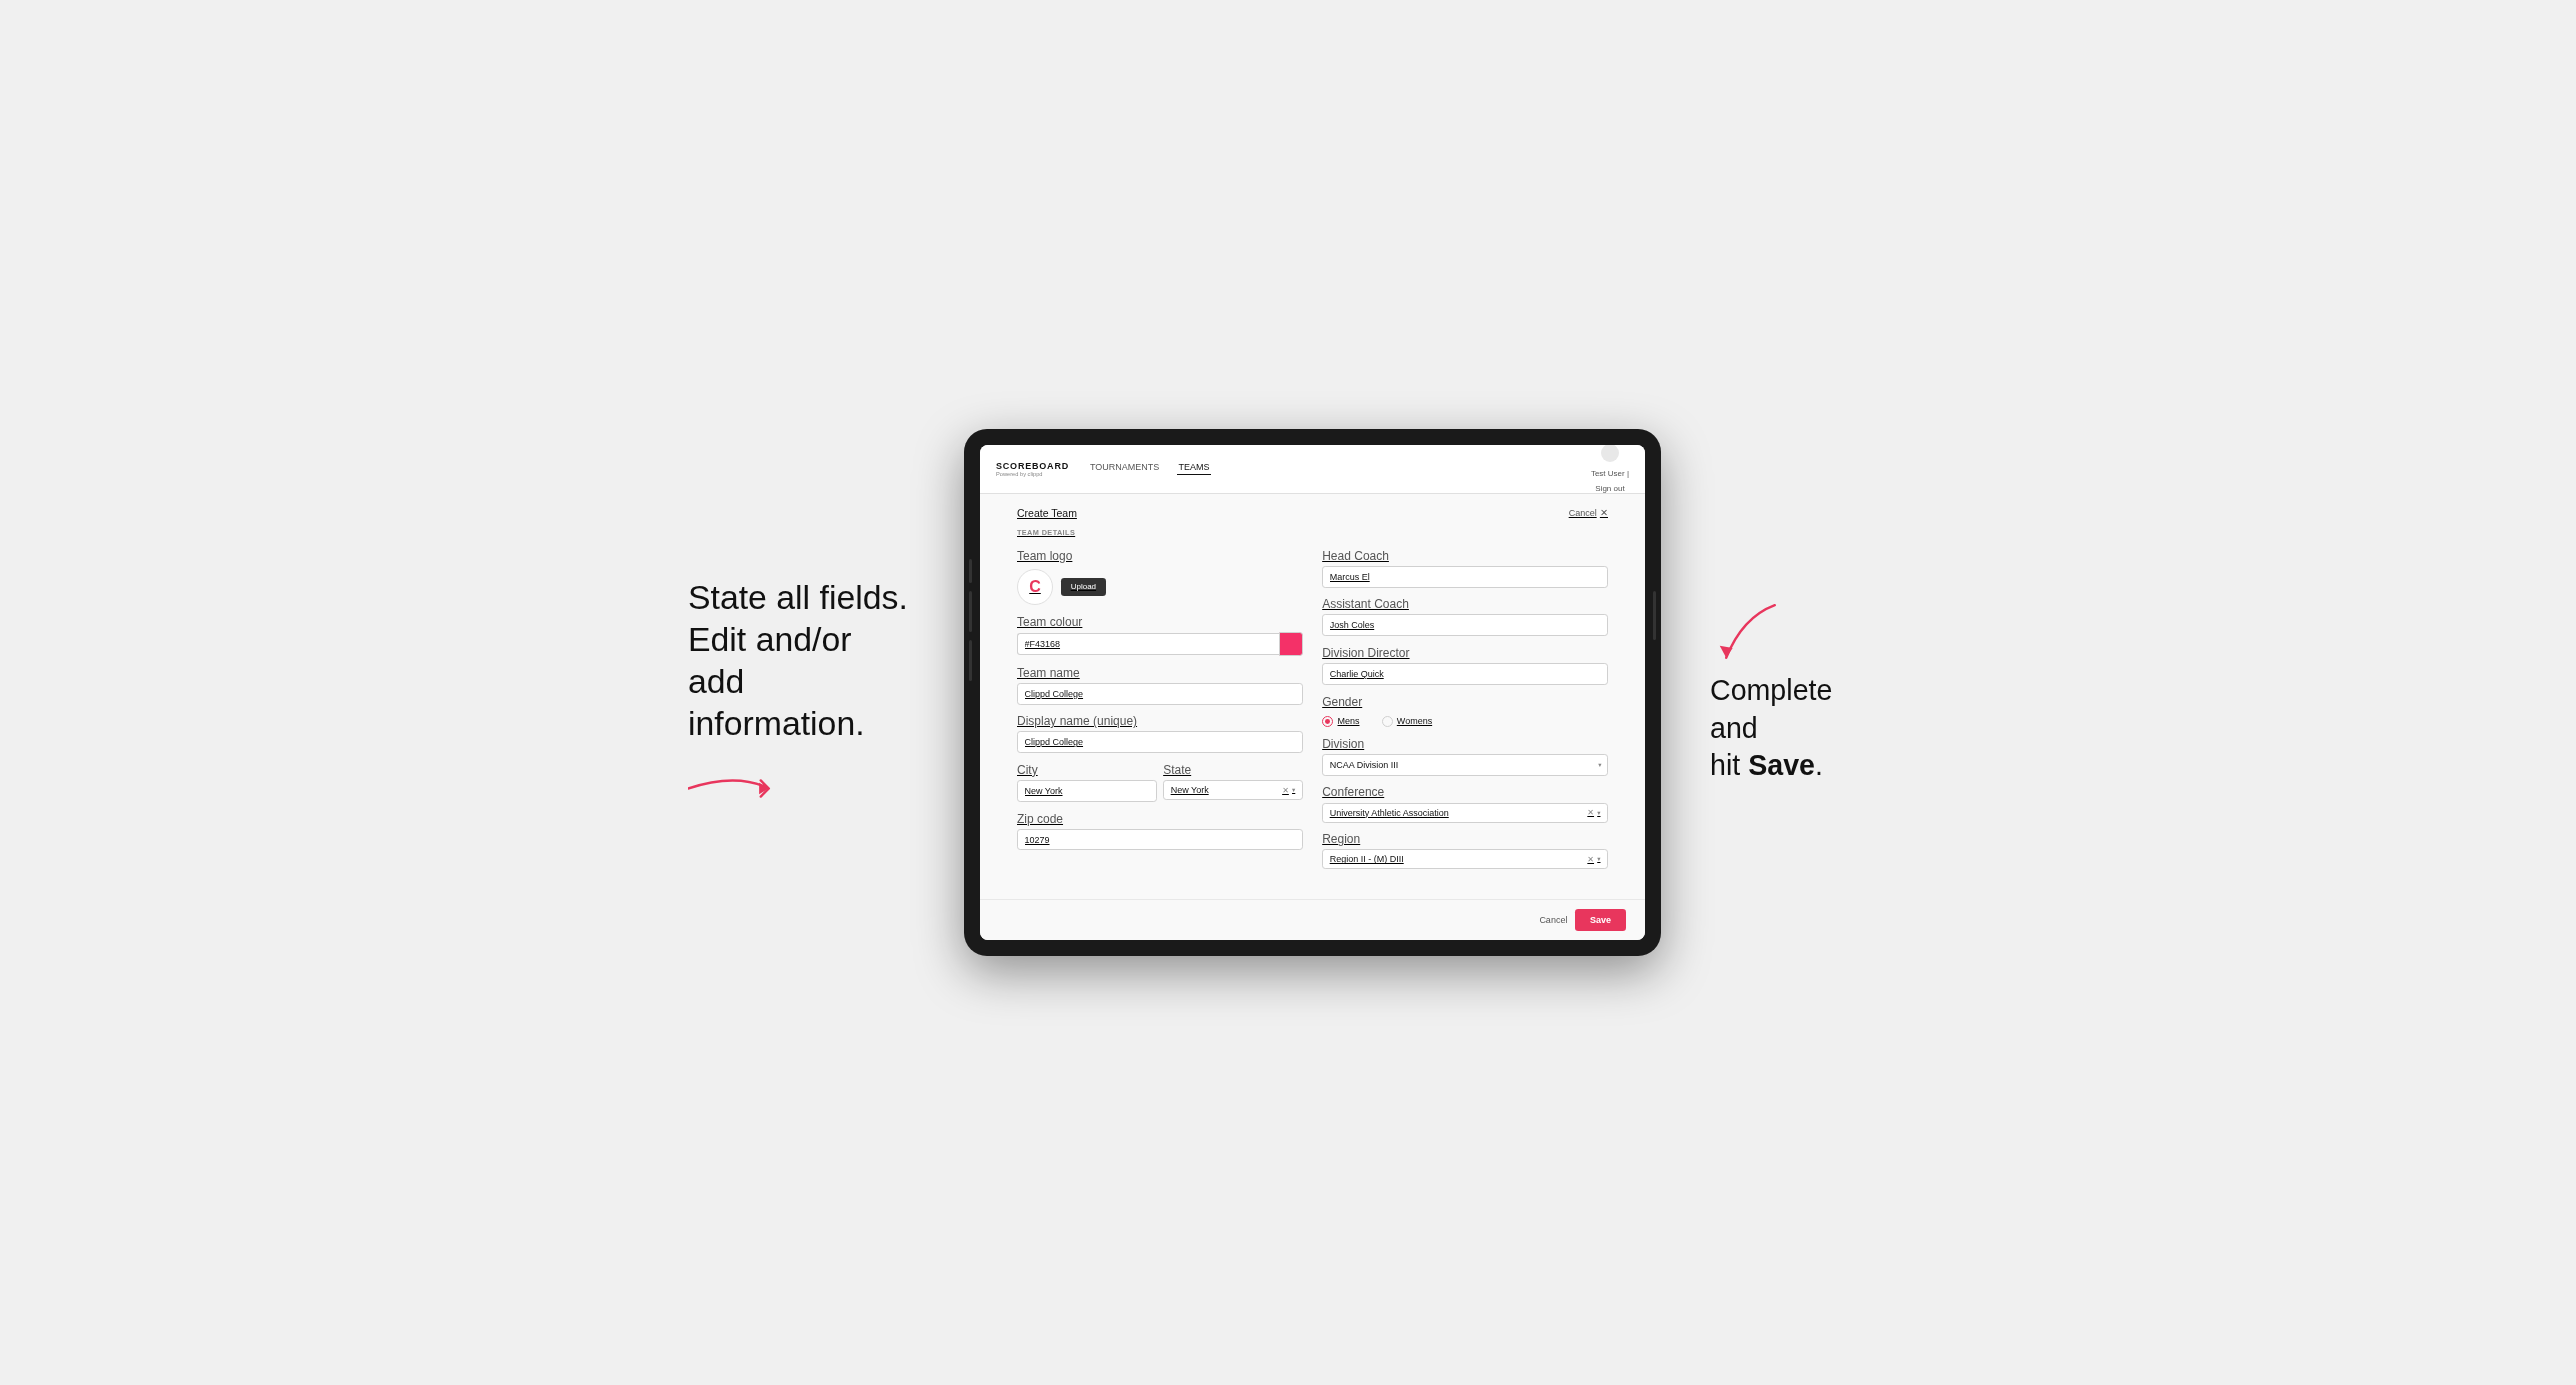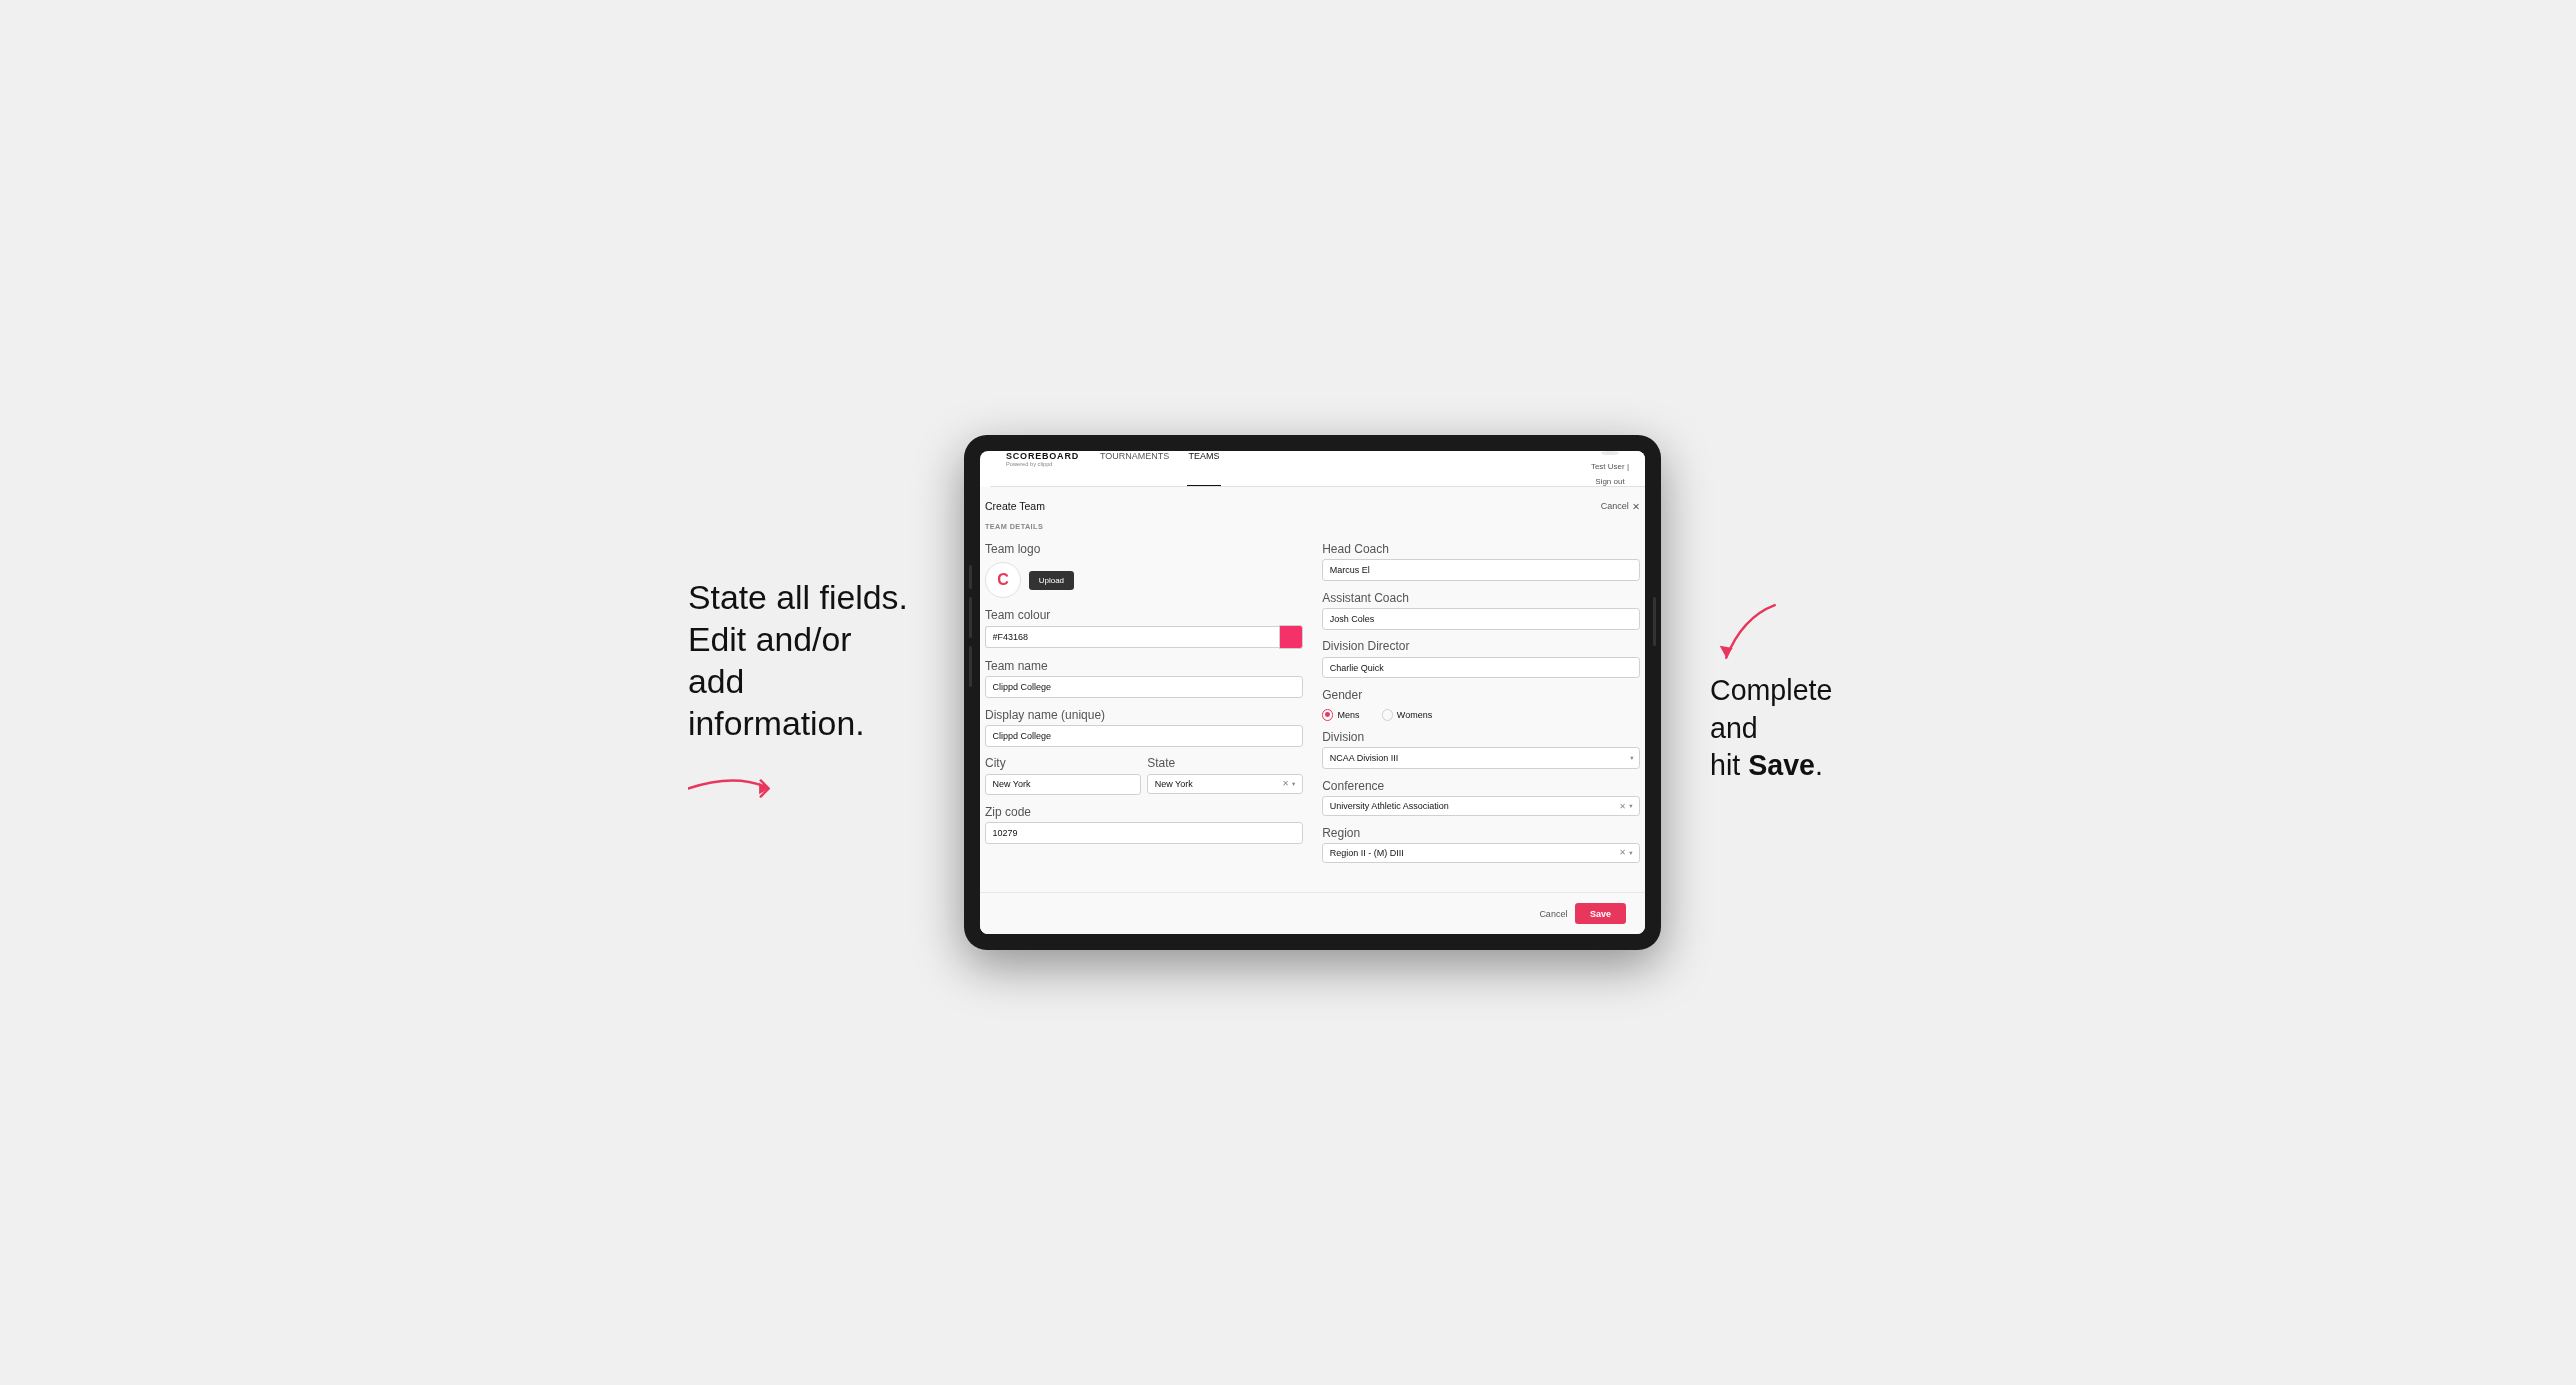--- a/index.html
+++ b/index.html
@@ -36,22 +36,22 @@
       border-radius: 8px;
       overflow: hidden;
     }
 
     
     .navbar {
       background: #fff;
       border-bottom: 0.8px solid #e0e0e0;
       padding: 0 16px;
       display: flex;
-      height: 36px;
-      margin-left: 10px;
+      align-items: center;
+      height: 49px;
     }
 
     .navbar-brand {
       display: flex;
       flex-direction: column;
       margin-right: 19.4px;
     }
 
     .brand-title {
       font-size: 9px;
@@ -105,23 +105,24 @@
     }
 
     .signout-link {
       font-size: 8px;
       color: #555;
       cursor: pointer;
     }
 
     
     .content-area {
-      padding: 13px 5px;
+      padding: 13px 37px;
       background: #f9f9f9;
       min-height: 405px;
+      text-decoration: underline;
     }
 
     .form-header {
       display: flex;
       justify-content: space-between;
       align-items: center;
       margin-bottom: 9.7px;
     }
 
     .form-title {

